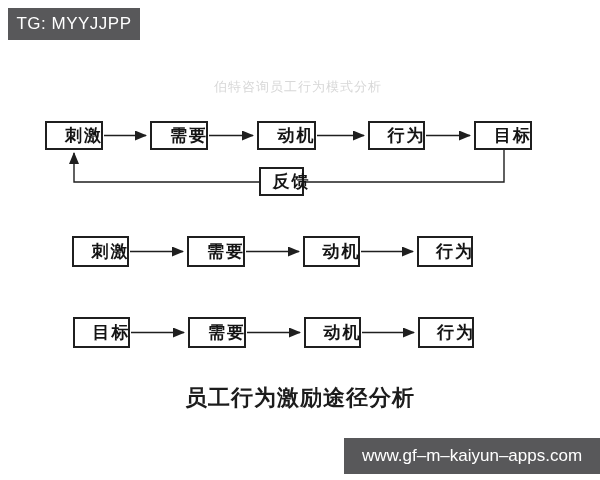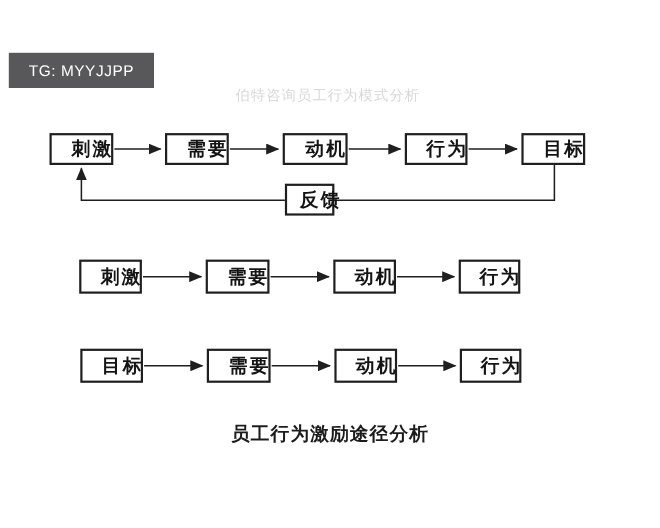--- a/index.html
+++ b/index.html
@@ -5,39 +5,39 @@
   html, body { margin: 0; padding: 0; background: #ffffff; }
   .stage {
     position: relative; width: 600px; height: 480px;
     background: #ffffff; overflow: hidden;
     font-family: "Liberation Sans", "DejaVu Sans", sans-serif;
   }
   .badge {
     position: absolute; background: var(--badge-bg, #58585a); color: #ffffff;
     display: flex; align-items: center; justify-content: center;
   }
-  .badge-top { left: 8px; top: 8px; width: 132px; height: 32px; font-size: 14px; letter-spacing: .5px; margin-top: 40px; }
+  .badge-top { left: 8px; top: 8px; width: 132px; height: 32px; font-size: 17px; letter-spacing: .5px; }
   .badge-bottom { left: 344px; top: 438px; width: 256px; height: 36px; font-size: 17px; }
   .watermark {
     position: absolute; left: 214px; top: 78px; font-size: 13px;
     color: var(--wm-color, #d8d8d8); letter-spacing: 1px; white-space: nowrap;
   }
   .node {
     position: absolute; box-sizing: border-box;
     border: 2px solid var(--line-color, #1f1f1f); background: #ffffff;
     display: flex; align-items: center; justify-content: center;
     font-family: "Liberation Serif", "DejaVu Serif", serif;
     font-weight: 600; font-size: 17px; color: #141414;
     letter-spacing: 2px; padding-left: 20px; white-space: nowrap;
   }
   svg.wires { position: absolute; left: 0; top: 0; }
   svg.wires line, svg.wires polyline { stroke: var(--line-color, #1f1f1f); stroke-width: 1.4; fill: none; }
   .caption {
     position: absolute; left: 0; top: 383px; width: 600px; text-align: center;
-    font-size: 17px; font-weight: 700; color: #1c1c1c; letter-spacing: 1px;
+    font-size: 22px; font-weight: 700; color: #1c1c1c; letter-spacing: 1px;
   }
 </style>
 </head>
 <body>
 
 <div class="stage" style="--badge-bg: #58585a; --line-color: #1f1f1f; --wm-color: #d8d8d8;">
 
   <svg class="wires" width="600" height="480" viewBox="0 0 600 480">
     <defs>
       <marker id="arrow" markerWidth="12" markerHeight="10" refX="11" refY="5" orient="auto" markerUnits="userSpaceOnUse">
@@ -75,14 +75,15 @@
   <div class="node" style="left:187px; top:236px; width:58px; height:31px;">需要</div>
   <div class="node" style="left:303px; top:236px; width:57px; height:31px;">动机</div>
   <div class="node" style="left:417px; top:236px; width:56px; height:31px;">行为</div>
 
   <div class="node" style="left:73px;  top:317px; width:57px; height:31px;">目标</div>
   <div class="node" style="left:188px; top:317px; width:58px; height:31px;">需要</div>
   <div class="node" style="left:304px; top:317px; width:57px; height:31px;">动机</div>
   <div class="node" style="left:418px; top:317px; width:56px; height:31px;">行为</div>
 
   <div class="caption">员工行为激励途径分析</div>
+  <div class="badge badge-bottom">www.gf–m–kaiyun–apps.com</div>
 
 </div>
 
 </body></html>

